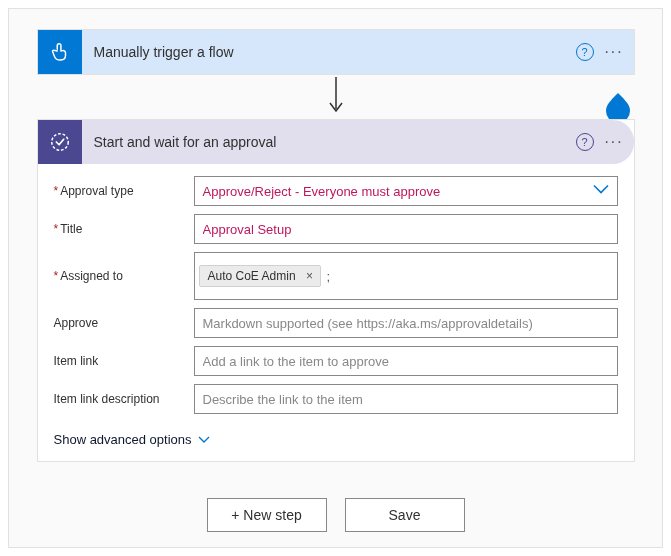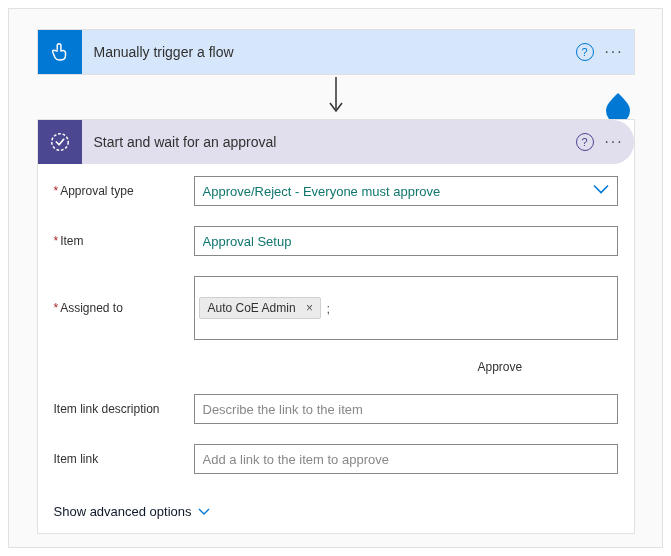--- a/index.html
+++ b/index.html
@@ -81,22 +81,21 @@
     position: absolute;
     right: 6px;
     top: 16px;
   }
   .card-body {
     padding: 12px 16px 8px 16px;
   }
   .field-row {
     display: flex;
     align-items: center;
-    margin-bottom: 20px;
-    justify-content: flex-end;
+    margin-bottom: 8px;
   }
   .field-label {
     width: 140px;
     flex-shrink: 0;
     font-size: 12px;
     color: #323130;
   }
   .req::before {
     content: "*";
     color: #a4262c;
@@ -109,37 +108,37 @@
   .select-box, .text-input {
     width: 100%;
     height: 30px;
     border: 1px solid #8a8886;
     background: #fff;
     padding: 0 8px;
     font-size: 13px;
     font-family: inherit;
     display: flex;
     align-items: center;
-    color: #0f766e;
+    color: #be185d;
   }
   .text-input::placeholder { color: #888; }
   .select-box { cursor: pointer; padding-right: 34px; }
   .select-caret {
     position: absolute;
     right: 8px;
     top: 50%;
     transform: translateY(-50%);
     pointer-events: none;
   }
   .chip-input {
     width: 100%;
     min-height: 30px;
     border: 1px solid #8a8886;
     background: #fff;
-    padding: 20px 4px;
+    padding: 12px 4px;
     display: flex;
     align-items: center;
     gap: 4px;
   }
   .chip {
     background: #ebebeb;
     border: 1px solid #d0d0d0;
     height: 22px;
     padding: 0 2px 0 8px;
     display: flex;
@@ -239,54 +238,57 @@
           </div>
           <span class="select-caret">
             <svg width="18" height="12">
                 <polyline points="2,2 9,9 16,2" fill="none" stroke="#0078d4" stroke-width="1.6"></polyline>
               </svg>
           </span>
         </div>
       </div>
 
       <div class="field-row">
-        <div class="field-label req">Item</div>
+        <div class="field-label req">Title</div>
         <div class="field-control">
           <input class="text-input" value="Approval Setup" style="">
         </div>
       </div>
 
       <div class="field-row">
         <div class="field-label req">Assigned to</div>
         <div class="field-control">
           <div class="chip-input">
             <span class="chip">
               <span>Auto CoE Admin</span>
               <span class="chip-x">×</span>
             </span>
             <span class="chip-sep">;</span>
           </div>
         </div>
       </div>
 
       <div class="field-row">
         <div class="field-label">Approve</div>
+        <div class="field-control">
+          <input class="text-input" placeholder="Markdown supported (see https://aka.ms/approvaldetails)" style="">
+        </div>
+      </div>
+
+      <div class="field-row">
+        <div class="field-label">Item link</div>
+        <div class="field-control">
+          <input class="text-input" placeholder="Add a link to the item to approve" style="">
+        </div>
       </div>
 
       <div class="field-row">
         <div class="field-label">Item link description</div>
         <div class="field-control">
           <input class="text-input" placeholder="Describe the link to the item" style="">
-        </div>
-      </div>
-
-      <div class="field-row">
-        <div class="field-label">Item link</div>
-        <div class="field-control">
-          <input class="text-input" placeholder="Add a link to the item to approve" style="">
         </div>
       </div>
 
       <div class="adv-link">
         <span>Show advanced options</span>
         <span>
           <svg width="12" height="8">
               <polyline points="1,1 6,6 11,1" fill="none" stroke="#0078d4" stroke-width="1.4"></polyline>
             </svg>
         </span>

